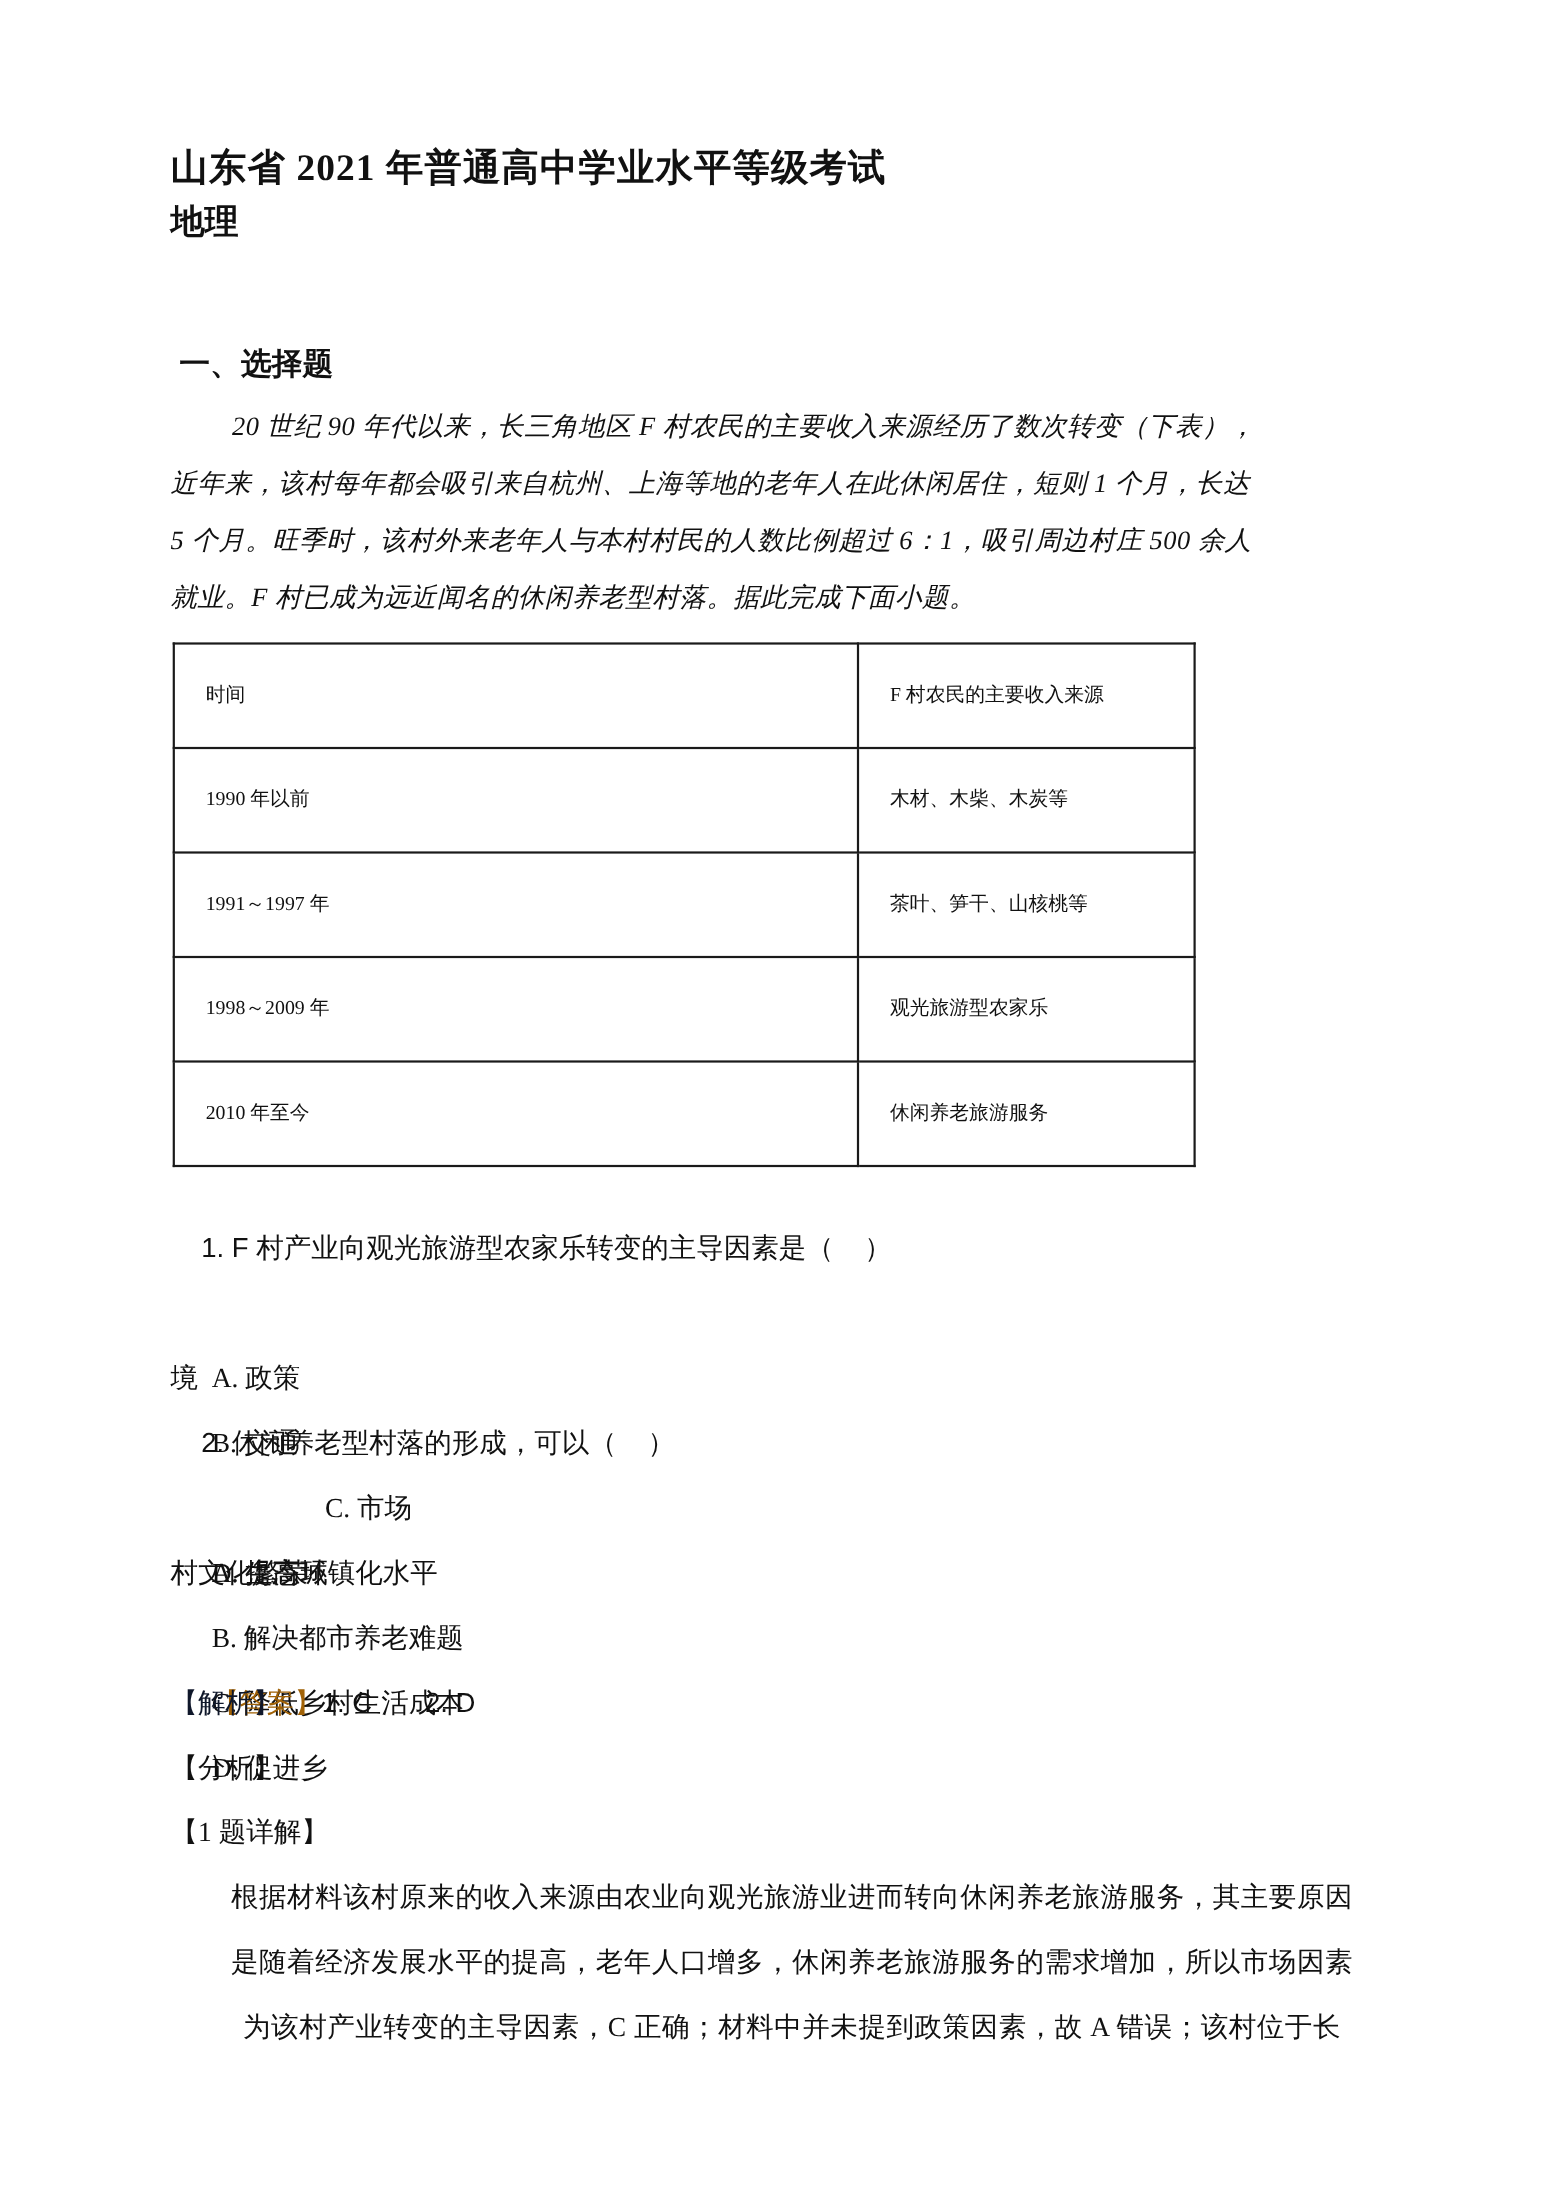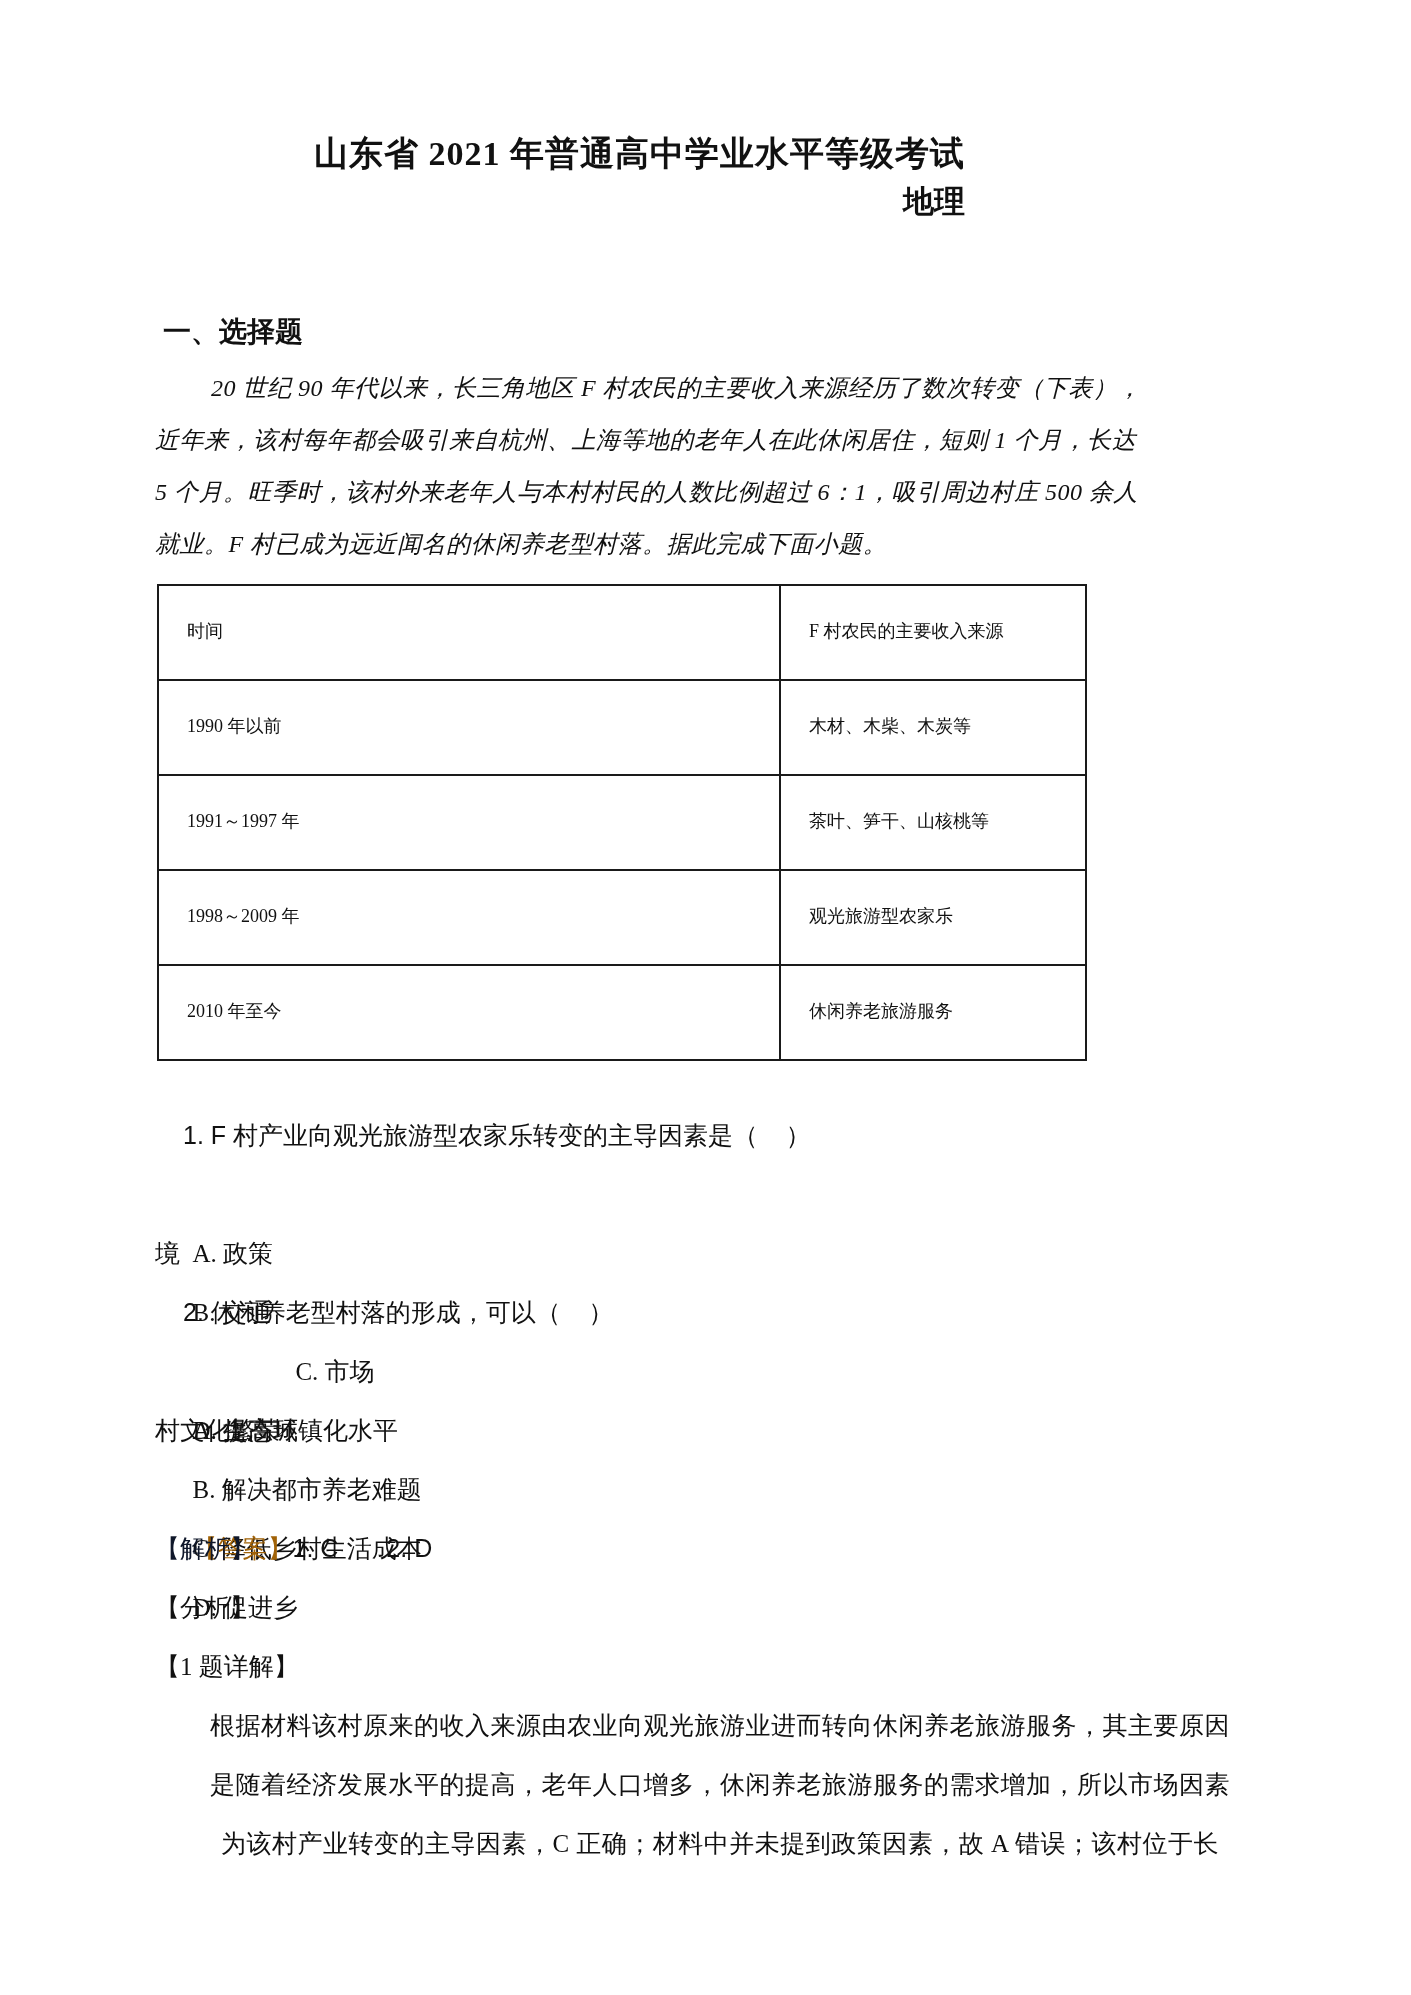--- a/index.html
+++ b/index.html
@@ -9,21 +9,21 @@
     background: #ffffff;
     font-family: "Liberation Serif", "DejaVu Serif", serif;
     color: #111111;
   }
   .page { position: relative; width: 1411px; height: 1995px; overflow: hidden; }
 
   .title-wrap {
     padding-top: 132px;
     margin-left: 155px;
     width: 810px;
-    text-align: right;
+    text-align: left;
   }
   .doc-title {
     font-size: 34px;
     font-weight: bold;
     line-height: 44px;
     letter-spacing: 1px;
   }
   .doc-subject {
     margin-top: 6px;
     font-size: 31px;

